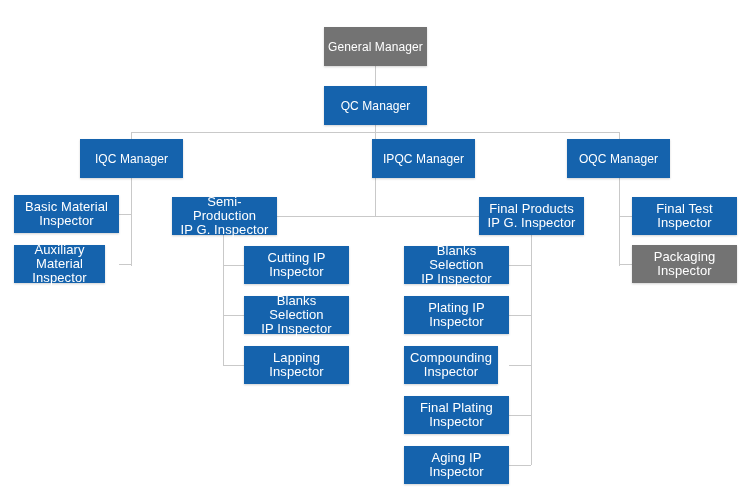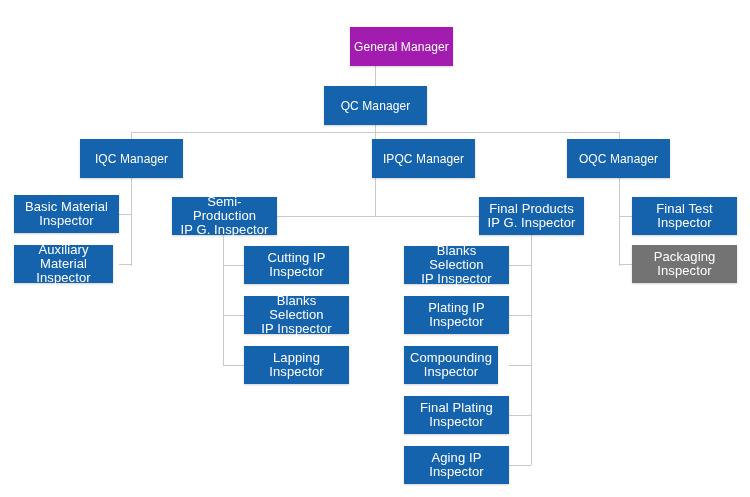--- a/index.html
+++ b/index.html
@@ -72,40 +72,40 @@
     <div class="conn h" style="left: 223px; top: 365px; width: 21px; background: rgb(201, 201, 201);"></div>
     <div class="conn v" style="left: 531px; top: 235px; height: 230px; background: rgb(201, 201, 201);"></div>
     <div class="conn h" style="left: 509px; top: 265px; width: 22px; background: rgb(201, 201, 201);"></div>
     <div class="conn h" style="left: 509px; top: 315px; width: 22px; background: rgb(201, 201, 201);"></div>
     <div class="conn h" style="left: 509px; top: 365px; width: 22px; background: rgb(201, 201, 201);"></div>
     <div class="conn h" style="left: 509px; top: 415px; width: 22px; background: rgb(201, 201, 201);"></div>
     <div class="conn h" style="left: 509px; top: 465px; width: 22px; background: rgb(201, 201, 201);"></div>
     <div class="conn v" style="left: 619px; top: 178px; height: 88px; background: rgb(201, 201, 201);"></div>
     <div class="conn h" style="left: 619px; top: 216px; width: 13px; background: rgb(201, 201, 201);"></div>
     <div class="conn h" style="left: 619px; top: 264px; width: 13px; background: rgb(201, 201, 201);"></div>
-    <div class="node level-0" style="left: 324px; top: 27px; width: 103px; height: 39px; background: #a21caf; color: rgb(255, 255, 255); margin-left: 26px;">
+    <div class="node level-0" style="left: 324px; top: 27px; width: 103px; height: 39px; background: #737373; color: rgb(255, 255, 255);">
       <span>General Manager</span>
     </div>
     <div class="node level-1" style="left: 324px; top: 86px; width: 103px; height: 39px; background: rgb(21, 99, 173); color: rgb(255, 255, 255);">
       <span>QC Manager</span>
     </div>
     <div class="node level-2" style="left: 80px; top: 139px; width: 103px; height: 39px; background: rgb(21, 99, 173); color: rgb(255, 255, 255);">
       <span>IQC Manager</span>
     </div>
     <div class="node level-2" style="left: 324px; top: 139px; width: 103px; height: 39px; background: rgb(21, 99, 173); color: rgb(255, 255, 255); margin-left: 48px;">
       <span>IPQC Manager</span>
     </div>
     <div class="node level-2" style="left: 567px; top: 139px; width: 103px; height: 39px; background: rgb(21, 99, 173); color: rgb(255, 255, 255);">
       <span>OQC Manager</span>
     </div>
     <div class="node level-3" style="left: 14px; top: 195px; width: 105px; height: 38px; background: rgb(21, 99, 173); color: rgb(255, 255, 255);">
       <span>Basic Material
 Inspector</span>
     </div>
-    <div class="node level-3" style="left: 14px; top: 245px; width: 99px; height: 38px; background: rgb(21, 99, 173); color: rgb(255, 255, 255);">
+    <div class="node level-3" style="left: 14px; top: 245px; width: 91px; height: 38px; background: rgb(21, 99, 173); color: rgb(255, 255, 255);">
       <span>Auxiliary Material
 Inspector</span>
     </div>
     <div class="node level-3" style="left: 172px; top: 197px; width: 105px; height: 38px; background: rgb(21, 99, 173); color: rgb(255, 255, 255);">
       <span>Semi-Production
 IP G. Inspector</span>
     </div>
     <div class="node level-3" style="left: 479px; top: 197px; width: 105px; height: 38px; background: rgb(21, 99, 173); color: rgb(255, 255, 255);">
       <span>Final Products
 IP G. Inspector</span>

